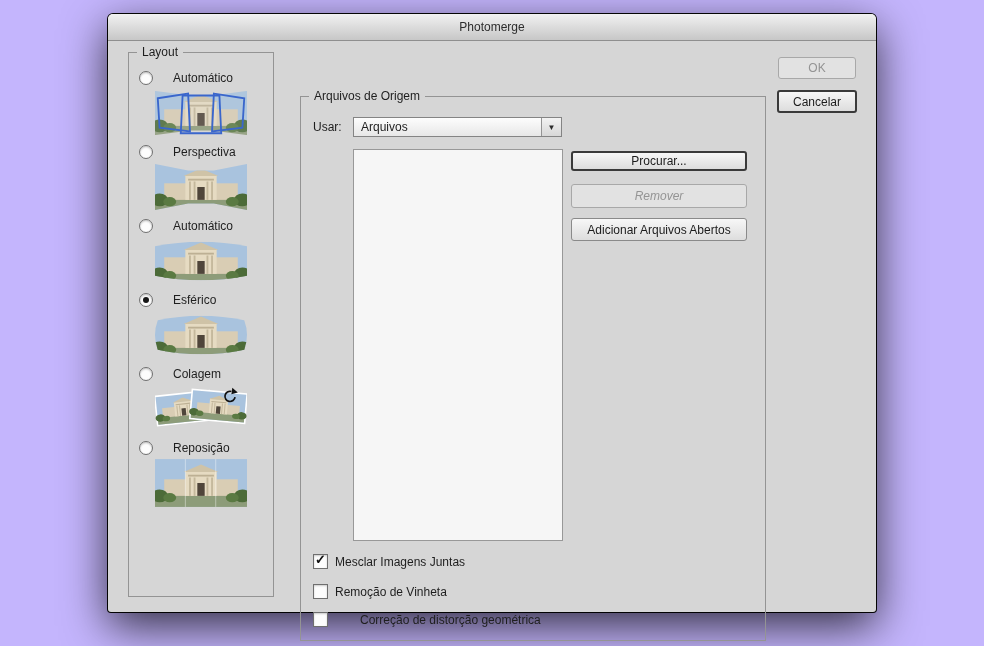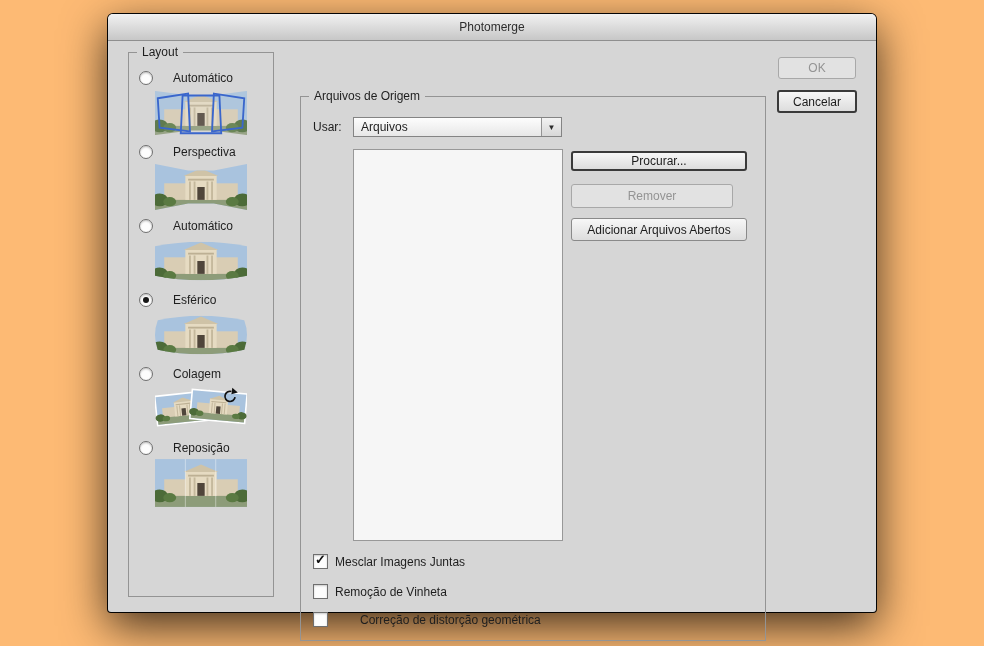--- a/index.html
+++ b/index.html
@@ -1,16 +1,16 @@
 <!DOCTYPE html>
 <html><head>
 <meta charset="utf-8">
 <style>
   html,body{margin:0;padding:0;background:#141414;}
-  .desktop{position:relative;width:984px;height:646px;background:#fdba74;overflow:hidden;
+  .desktop{position:relative;width:984px;height:646px;background:#c4b5fd;overflow:hidden;
            font-family:"Liberation Sans",sans-serif;font-size:12px;color:#1e1e1e;}
   .dialog{position:absolute;left:108px;top:14px;width:768px;height:598px;background:#d6d6d6;
           border-radius:5px 5px 3px 3px;box-shadow:0 14px 45px rgba(0,0,0,.75),0 0 0 1px #050505;}
   .titlebar{height:26px;background:linear-gradient(#f1f1f1,#c7c7c7);border-bottom:1px solid #8f8f8f;
             border-radius:5px 5px 0 0;display:flex;align-items:center;justify-content:center;
             color:#2d2d2d;font-size:12px;}
   .group{position:absolute;border:1px solid #949494;}
   .group-title{position:absolute;top:-8px;left:8px;background:#d6d6d6;padding:0 5px;white-space:nowrap;}
 
   
@@ -38,21 +38,21 @@
   .btn.is-disabled{color:#949494;border-color:#a8a8a8;background:#e2e2e2;cursor:default;}
   .check-row{position:absolute;display:flex;align-items:center;gap:7px;cursor:default;}
   .checkbox{width:13px;height:13px;background:#fdfdfd;border:1px solid #6f6f6f;position:relative;
             flex:0 0 auto;box-shadow:inset 0 1px 2px rgba(0,0,0,.2);}
   .checkbox.on::after{content:"✓";position:absolute;left:1px;top:-3px;font-size:13px;font-weight:bold;color:#101010;}
 
   
   .btn-ok{left:670px;top:43px;width:78px;height:22px;}
   .btn-cancel{left:669px;top:76px;width:80px;height:23px;}
   .btn-browse{left:270px;top:54px;width:176px;height:20px;}
-  .btn-remove{left:270px;top:87px;width:162px;height:24px;}
+  .btn-remove{left:270px;top:87px;width:176px;height:24px;font-style:italic;}
   .btn-addopen{left:270px;top:121px;width:176px;height:23px;}
 </style>
 </head>
 <body>
 
 <svg width="0" height="0" style="position:absolute" aria-hidden="true">
   <defs>
     <g id="scene">
       <rect width="100" height="52" fill="#a9c3de"></rect>
       <rect y="38" width="100" height="14" fill="#8d9c79"></rect>

